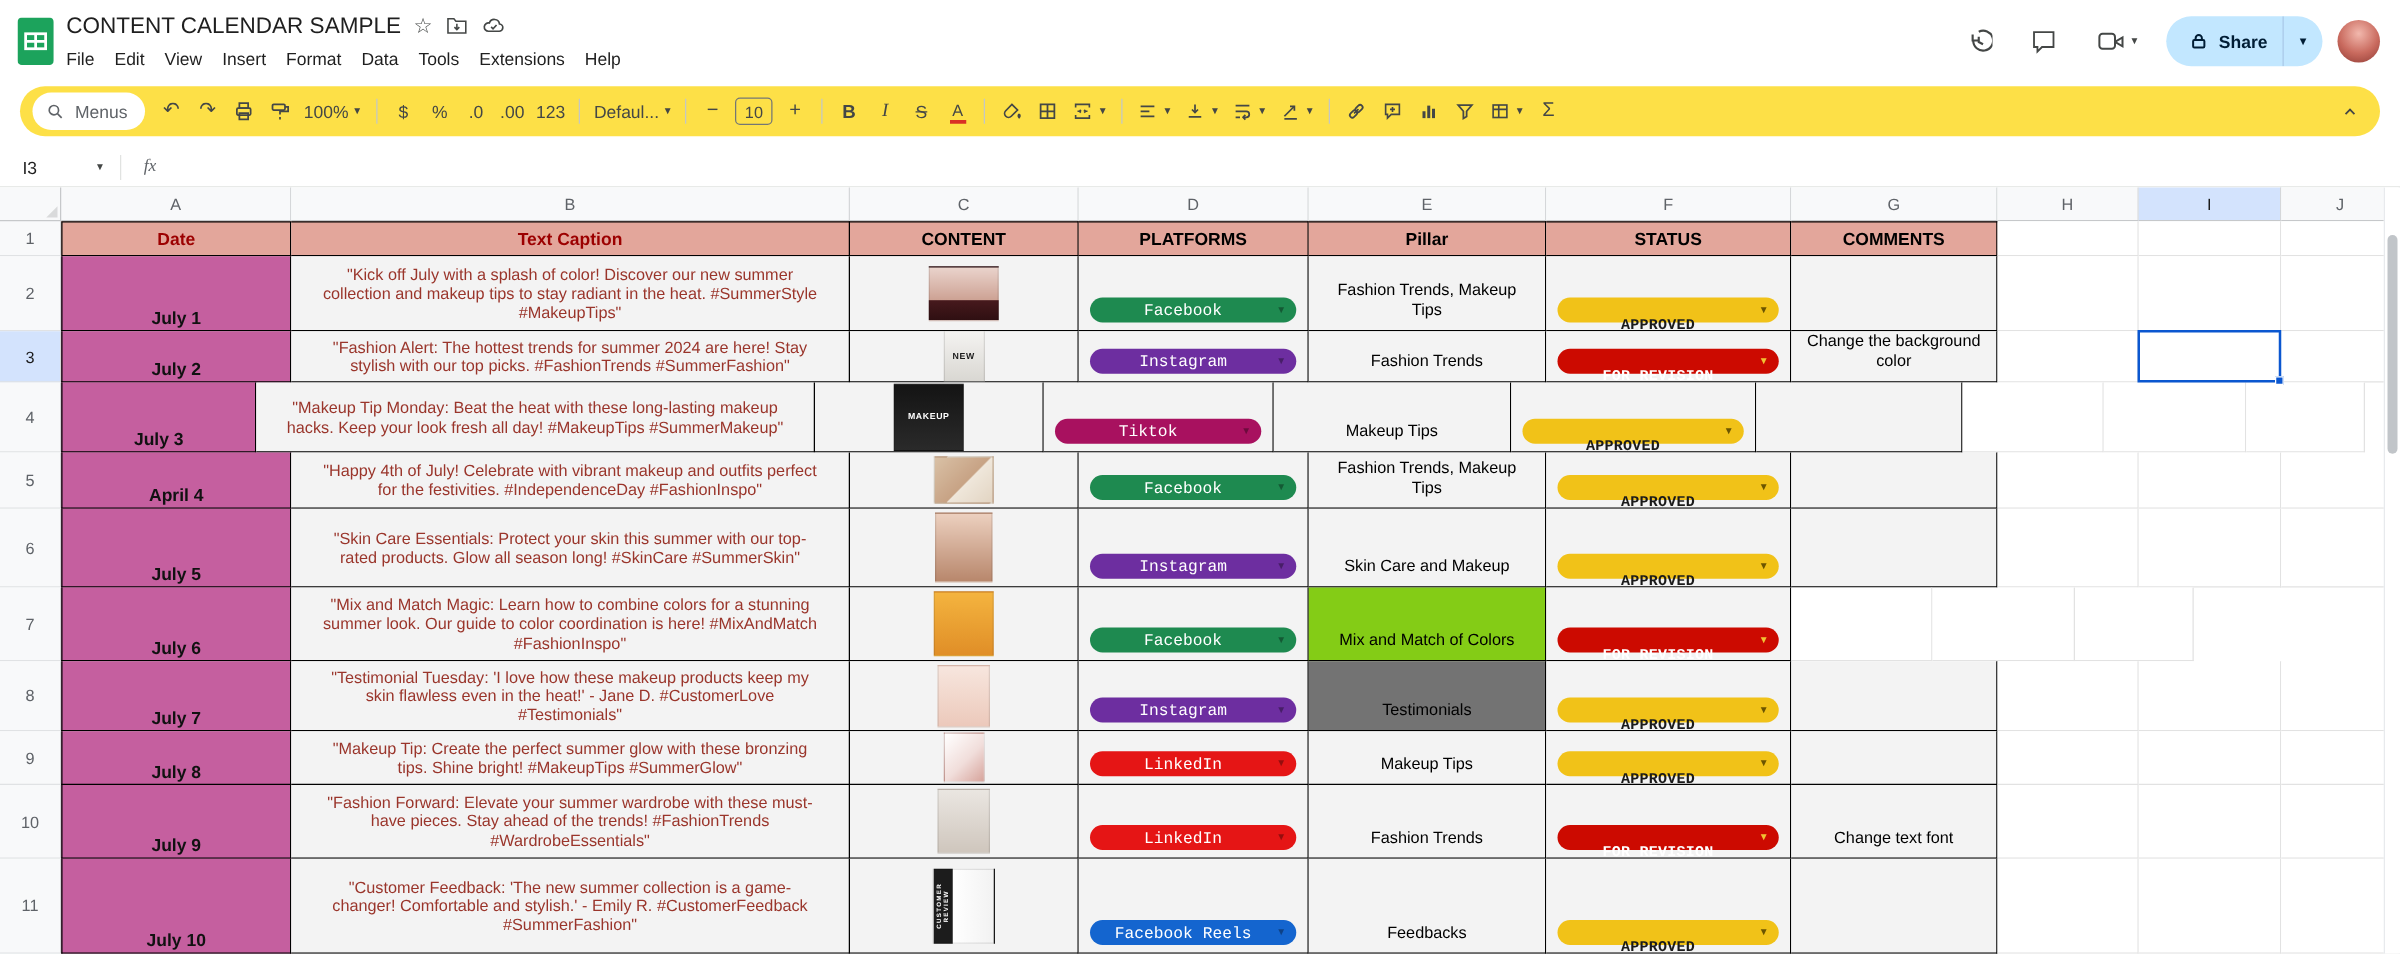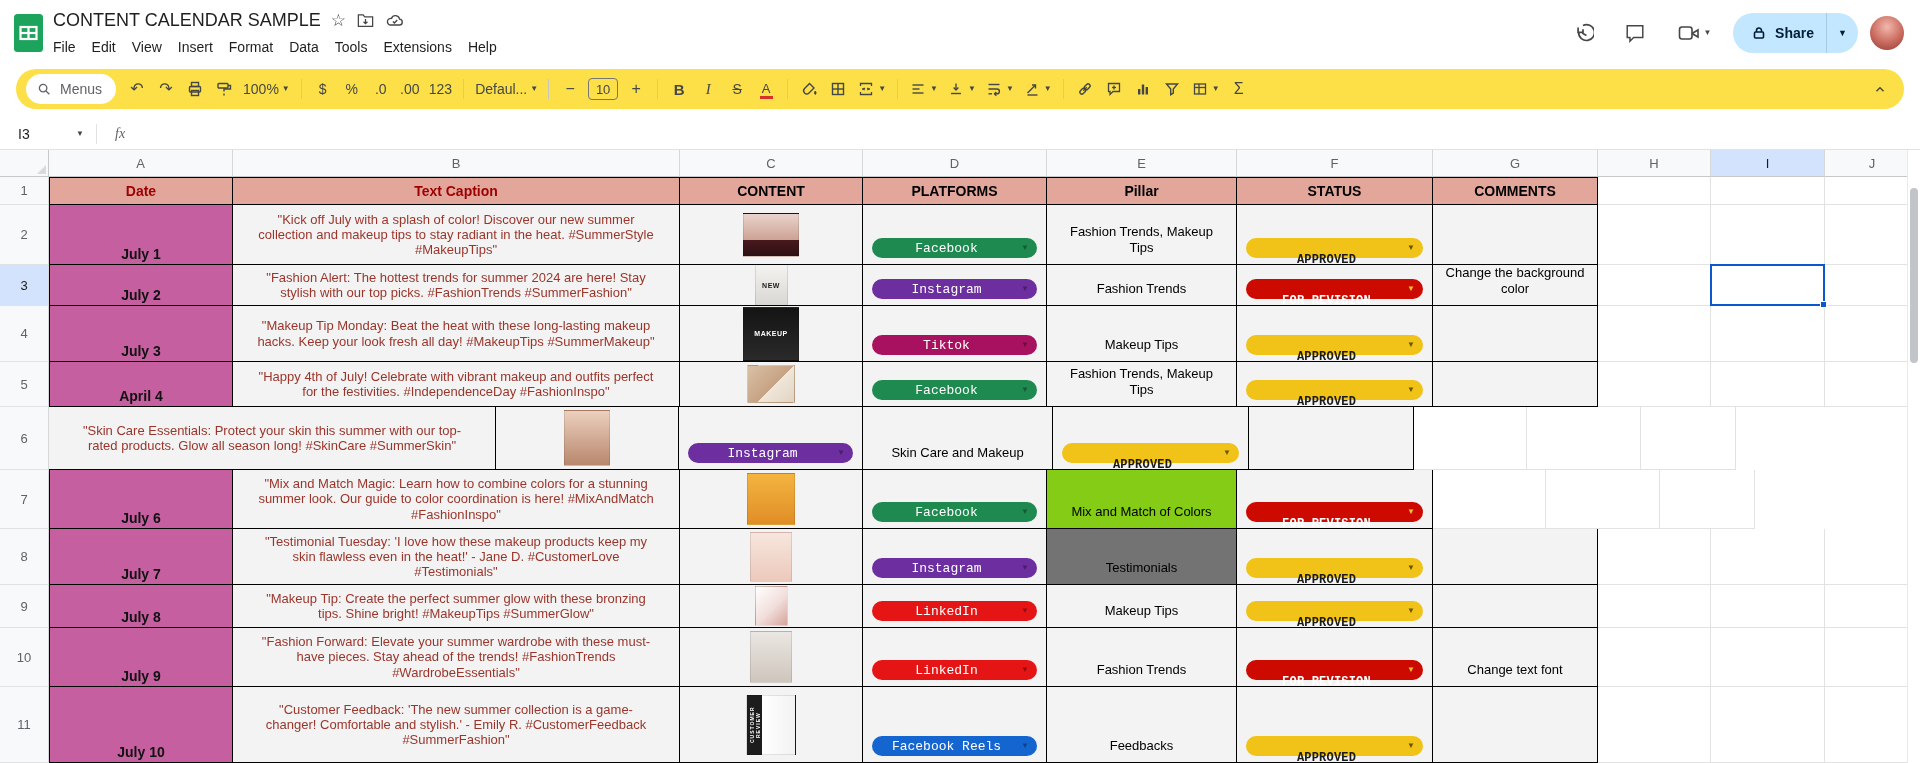--- a/index.html
+++ b/index.html
@@ -415,21 +415,21 @@
           <span class="crt" style="color: rgb(241, 194, 50);">▼</span>
         </div>
       </div>
       <div class="cell tb commentcell" style="width: 165px; background: rgb(243, 243, 243);">Change the background color</div>
       <div class="cell" style="width: 113px;"></div>
       <div class="cell" style="width: 114px;"></div>
       <div class="cell" style="width: 95px;"></div>
     </div>
     <div class="row" style="height: 56px;">
       <div class="gut">4</div>
-      <div class="cell tb bl datecell" style="width: 184px; background: rgb(197, 95, 159);">July 3</div>
+      <div class="cell tb bl datecell" style="width: 156px; background: rgb(197, 95, 159);">July 3</div>
       <div class="cell tb captioncell" style="width: 447px; background: rgb(243, 243, 243); color: rgb(154, 53, 43);">"Makeup Tip Monday: Beat the heat with these long-lasting makeup hacks. Keep your look fresh all day! #MakeupTips #SummerMakeup"</div>
       <div class="cell tb contentcell" style="width: 183px; background: rgb(243, 243, 243);">
         <div class="thumb" style="width: 56px; height: 54px; background: linear-gradient(rgb(20, 20, 20) 0%, rgb(42, 42, 42) 100%);">
           <span class="tl" style="color: rgb(255, 255, 255);">MAKEUP</span>
         </div>
       </div>
       <div class="cell tb pillcell" style="width: 184px; background: rgb(243, 243, 243);">
         <div class="chip" style="background: rgb(168, 17, 95);">
           <span class="lbl">Tiktok</span>
           <span class="crt">▼</span>
@@ -467,20 +467,21 @@
           <span class="crt" style="color: rgb(107, 85, 0);">▼</span>
         </div>
       </div>
       <div class="cell tb commentcell" style="width: 165px; background: rgb(243, 243, 243);"></div>
       <div class="cell" style="width: 113px;"></div>
       <div class="cell" style="width: 114px;"></div>
       <div class="cell" style="width: 95px;"></div>
     </div>
     <div class="row" style="height: 63px;">
       <div class="gut">6</div>
+      <div class="cell tb bl datecell" style="width: 184px; background: rgb(197, 95, 159);">July 5</div>
       <div class="cell tb captioncell" style="width: 447px; background: rgb(243, 243, 243); color: rgb(154, 53, 43);">"Skin Care Essentials: Protect your skin this summer with our top-rated products. Glow all season long! #SkinCare #SummerSkin"</div>
       <div class="cell tb contentcell" style="width: 183px; background: rgb(243, 243, 243);">
         <div class="thumb" style="width: 46px; height: 56px; background: linear-gradient(rgb(236, 208, 191) 0%, rgb(184, 135, 108) 100%);"></div>
       </div>
       <div class="cell tb pillcell" style="width: 184px; background: rgb(243, 243, 243);">
         <div class="chip" style="background: rgb(109, 46, 160);">
           <span class="lbl">Instagram</span>
           <span class="crt">▼</span>
         </div>
       </div>

